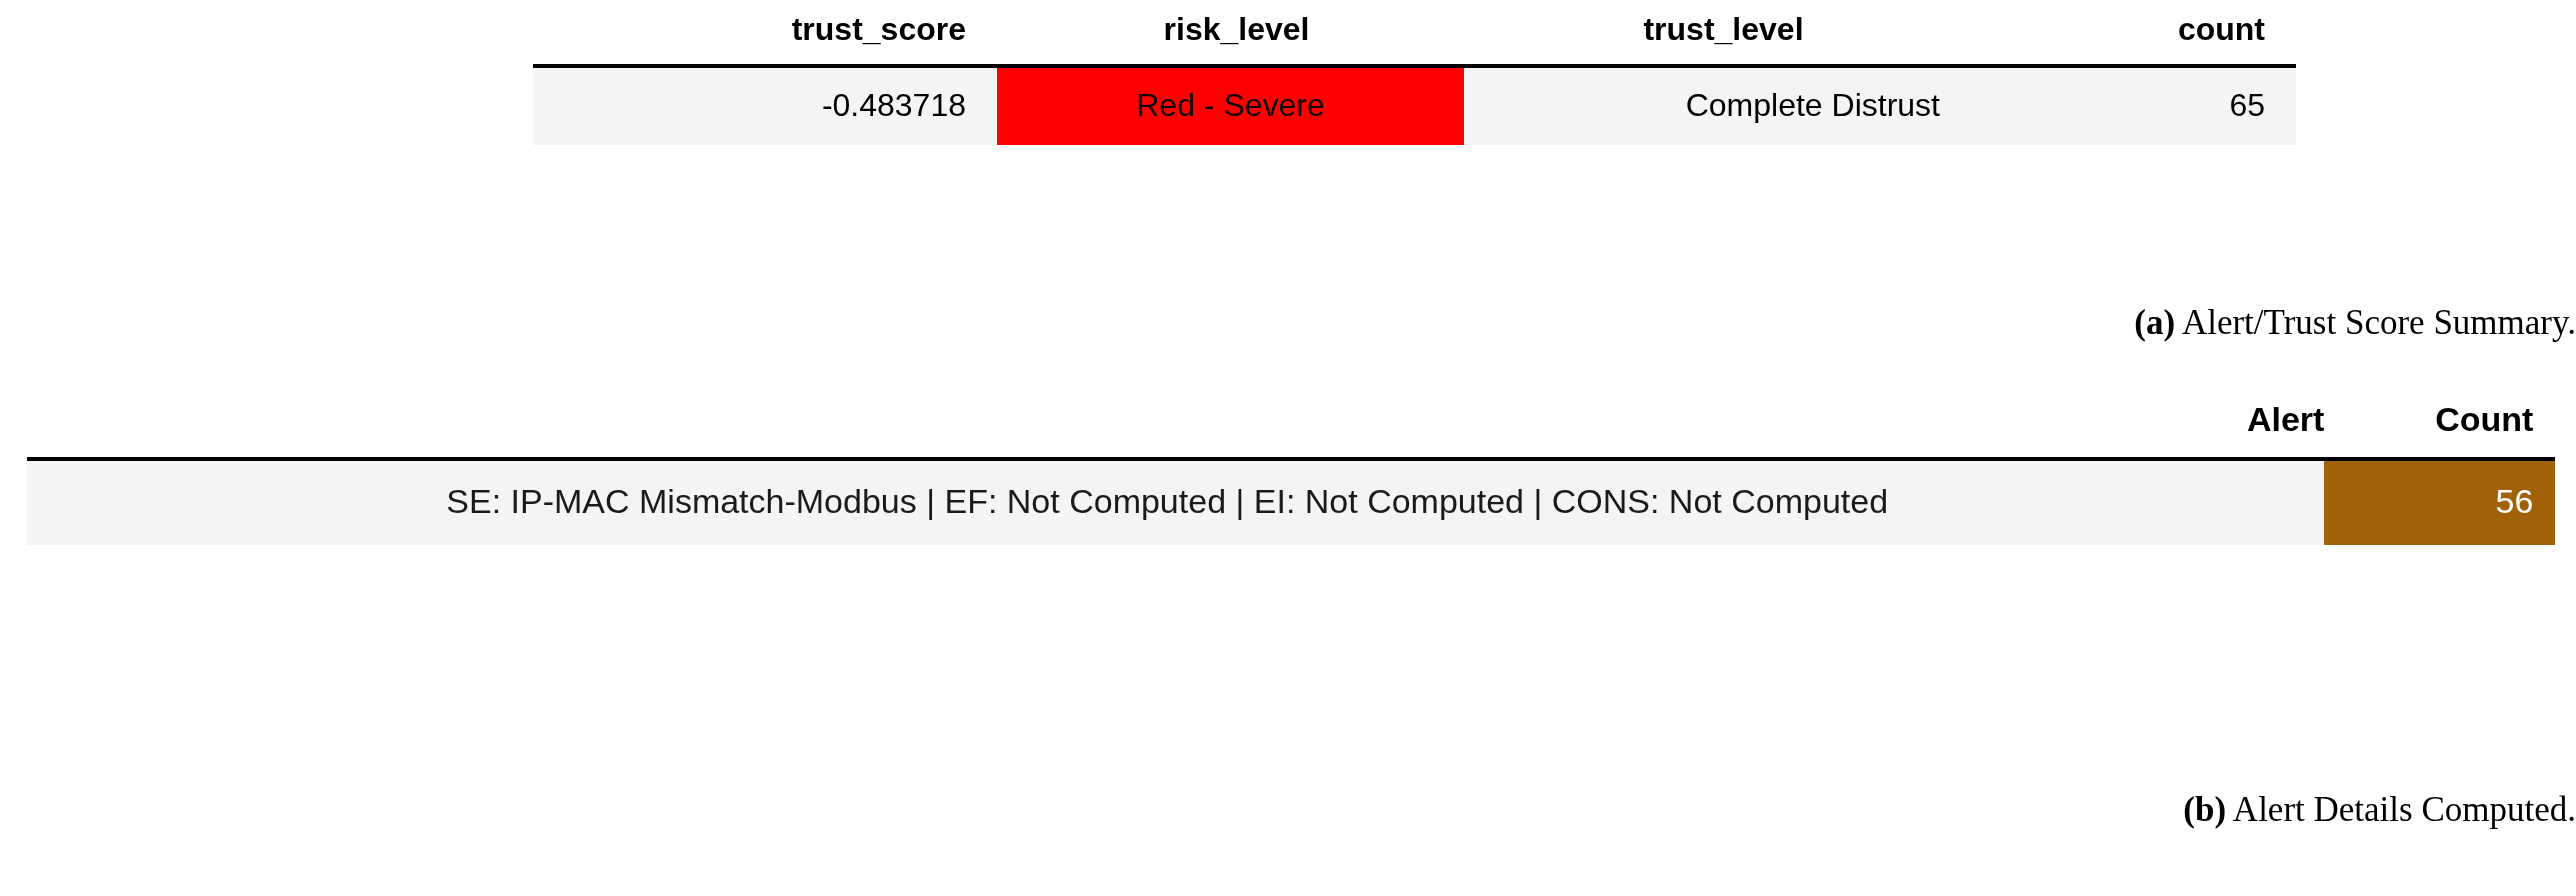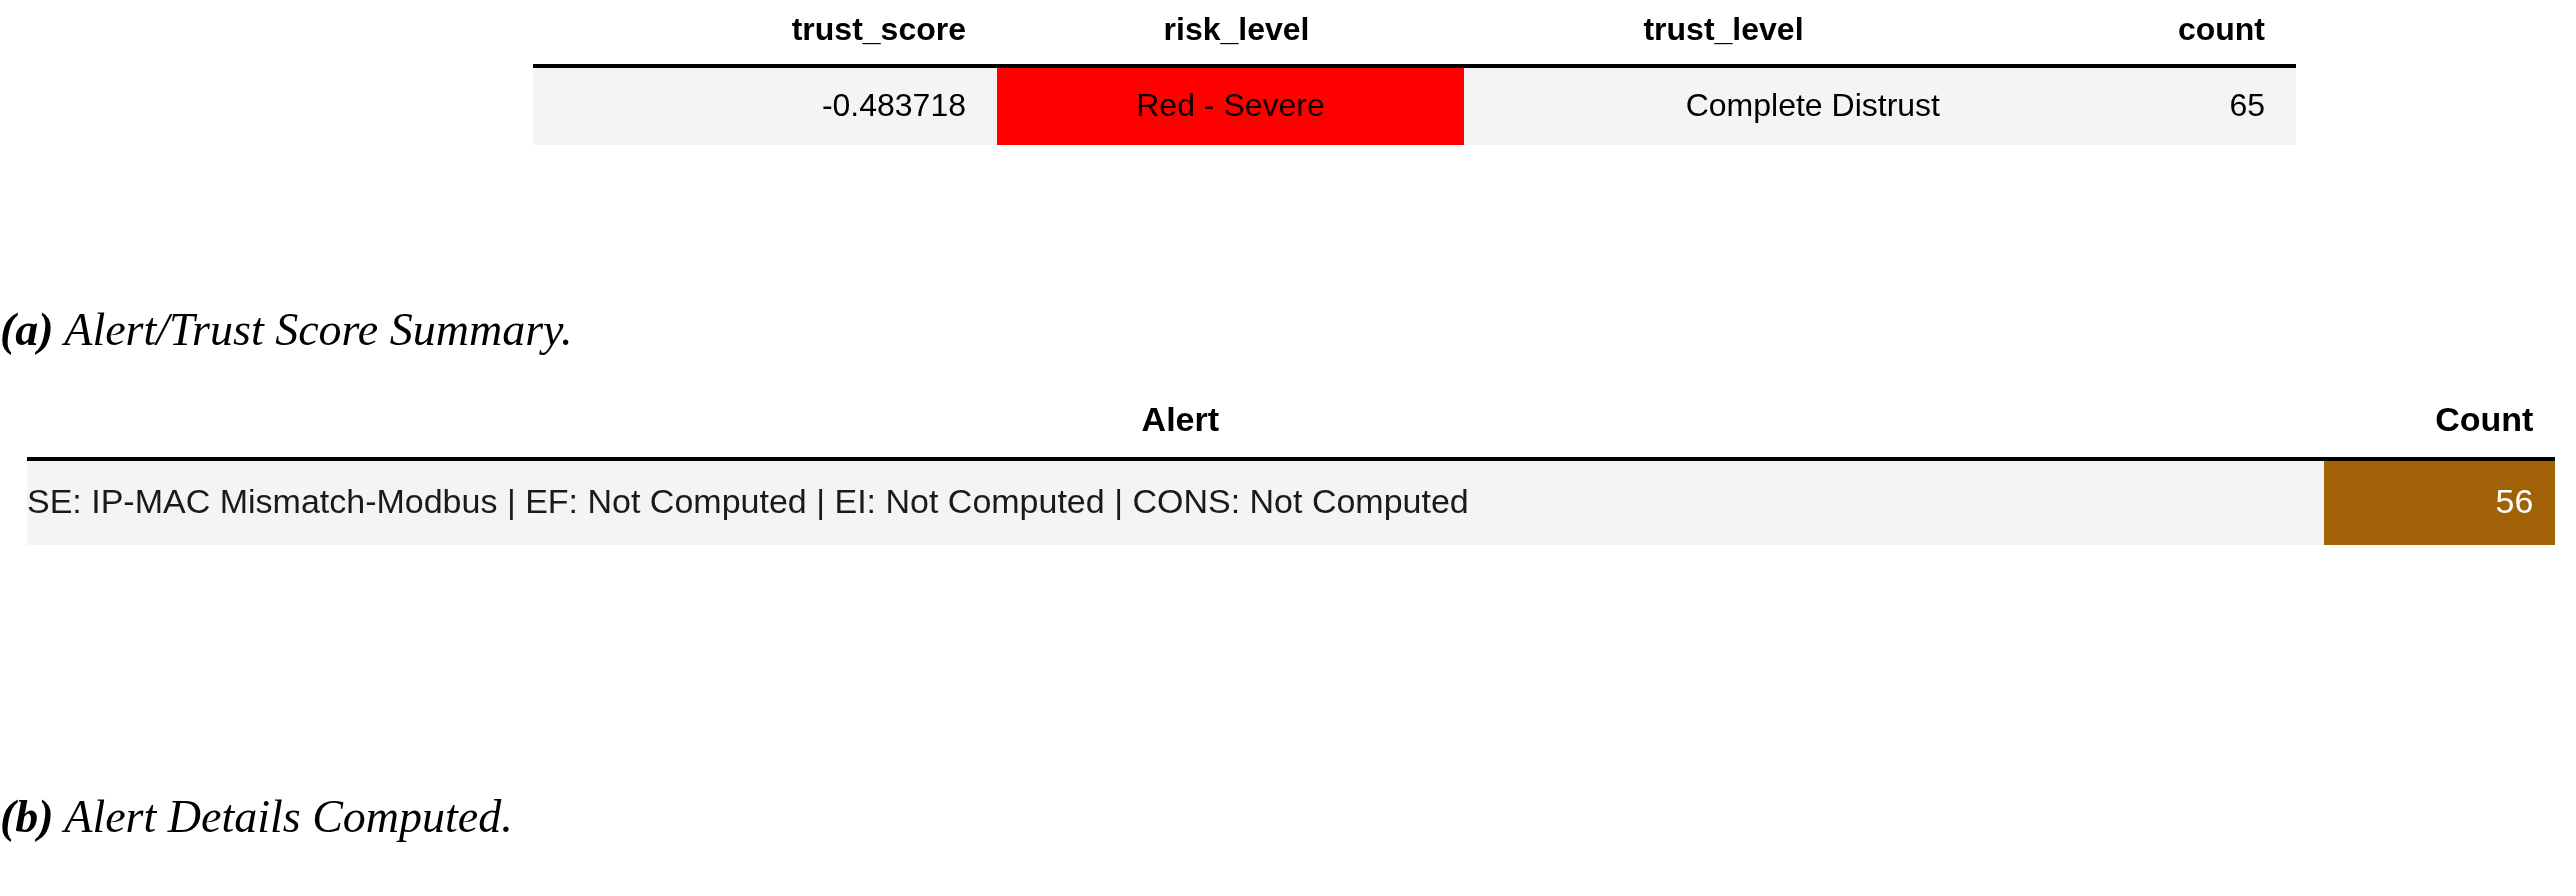--- a/index.html
+++ b/index.html
@@ -66,26 +66,25 @@
     padding: 20px 14px 23px 14px;
     background: #ff0000;
     color: #110000;
     text-align: center;
   }
 
   .caption {
     position: absolute;
     left: 0;
     width: 2576px;
-    text-align: left;
+    text-align: right;
     font-family: "Liberation Serif", serif;
-    font-size: 46px;
+    font-size: 35px;
     color: #000000;
     white-space: nowrap;
-    font-style: italic;
   }
   .caption .lbl { font-weight: bold; }
   .caption-a { top: 303px; }
   .caption-b { top: 790px; }
 
   
   .figure-b {
     position: absolute;
     left: 0;
     top: 0;
@@ -102,30 +101,30 @@
     font-size: 34px;
   }
   .table-b th {
     font-weight: bold;
     font-size: 34px;
     padding: 7.7px 0 20px 0;
     border-bottom: 4.6px solid #000000;
     white-space: nowrap;
     line-height: 1.08;
   }
-  .table-b th.th-alert { text-align: center;  padding-left: 9.3px; }
+  .table-b th.th-alert { text-align: right;  padding-left: 9.3px; }
   .table-b th.th-count { text-align: right; padding-right: 21.6px; width: 209px; }
 
   .table-b td {
     font-size: 34px;
     padding: 21.6px 0 25px 0;
     white-space: nowrap;
     line-height: 1.08;
   }
-  .table-b td.td-alert { text-align: left; padding-right: 17px; }
+  .table-b td.td-alert { text-align: center; padding-right: 17px; }
   .table-b td.td-count { text-align: right; padding-right: 21.6px; width: 209px; }
 
   .row-1 .td-alert { background: #f4f4f4; color: #1a1a1a; }
   .row-1 .td-count { background: #a16207; color: #ffffff; }
   .row-2 .td-alert { background: #ffffff; color: #1a1a1a; }
   .row-2 .td-count { background: #fdf2f8; color: #1a1a1a; }
 </style>
 </head>
 <body>
 

